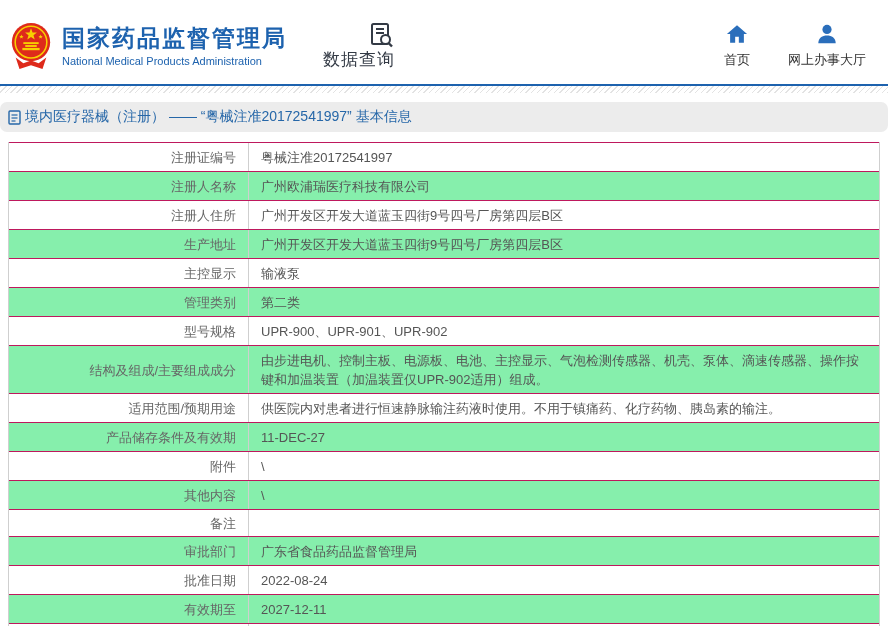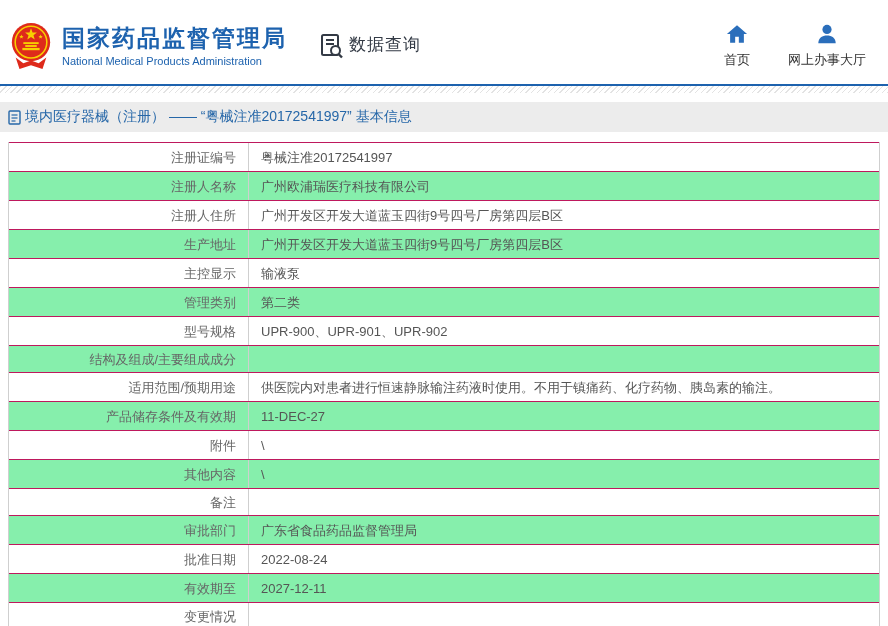--- a/index.html
+++ b/index.html
@@ -5,37 +5,37 @@
   * { margin: 0; padding: 0; box-sizing: border-box; }
   html, body { width: 888px; background: #ffffff; font-family: "Liberation Sans", "DejaVu Sans", sans-serif; }
   body { position: relative; height: 626px; overflow: hidden; }
 
   
   .header { display: flex; align-items: center; height: 84px; padding: 8px 22px 0 8px; background: #fff; }
   .emblem { width: 46px; height: 50px; flex: 0 0 auto; }
   .agency { margin-left: 8px; }
   .agency-zh { font-size: 23px; font-weight: bold; color: #1d62ae; letter-spacing: 2px; line-height: 1.2; }
   .agency-en { font-size: 11px; color: #1d62ae; margin-top: 3px; }
-  .data-query { display: flex; align-items: flex-start; margin-left: 32px; cursor: pointer; }
+  .data-query { display: flex; align-items: flex-end; margin-left: 32px; cursor: pointer; flex-direction: column; }
   .data-query svg { width: 26px; height: 26px; }
   .data-query-label { font-size: 17px; color: #333a45; margin-left: 4px; letter-spacing: 1px; }
   .header-spacer { flex: 1; }
   .nav { display: flex; align-items: flex-start; gap: 38px; }
   .nav-item { display: flex; flex-direction: column; align-items: center; cursor: pointer; }
   .nav-item svg { width: 22px; height: 22px; }
   .nav-label { font-size: 13px; color: #333; margin-top: 6px; white-space: nowrap; }
 
   .header-rule { height: 2px; background: #1d62ae; }
   .header-hatch {
     height: 7px;
     background: repeating-linear-gradient(135deg, #e3e3e3 0 1px, transparent 1px 4px);
   }
 
   
-  .crumb-bar { margin-top: 9px; height: 30px; background: #ececec; display: flex; align-items: center; padding: 0 8px; }
+  .crumb-bar { margin-top: 9px; height: 30px; background: #ececec; display: flex; align-items: center; padding: 0 8px; border-radius: 7px; }
   .crumb-icon { width: 13px; height: 15px; margin-right: 4px; flex: 0 0 auto; }
   .crumb-text { font-size: 14px; color: #2667a8; }
 
   
   .info-table { margin: 10px 8px 0 8px; border: 1px solid #cfcfcf; border-top: none; }
   .trow { display: flex; border-top: 1px solid #be185d; background: #fff; min-height: 25px; }
   .trow.alt { background: #86efac; }
   .tlabel {
     flex: 0 0 240px; width: 240px; text-align: right; padding: 5px 12px 4px 6px;
     font-size: 13px; color: #666; border-right: 1px solid #cfcfcf;
@@ -126,20 +126,21 @@
     <div class="trow alt">
       <div class="tlabel">管理类别</div>
       <div class="tvalue">第二类</div>
     </div>
     <div class="trow">
       <div class="tlabel">型号规格</div>
       <div class="tvalue">UPR-900、UPR-901、UPR-902</div>
     </div>
     <div class="trow alt">
       <div class="tlabel">结构及组成/主要组成成分</div>
+      <div class="tvalue">由步进电机、控制主板、电源板、电池、主控显示、气泡检测传感器、机壳、泵体、滴速传感器、操作按键和加温装置（加温装置仅UPR-902适用）组成。</div>
     </div>
     <div class="trow">
       <div class="tlabel">适用范围/预期用途</div>
       <div class="tvalue">供医院内对患者进行恒速静脉输注药液时使用。不用于镇痛药、化疗药物、胰岛素的输注。</div>
     </div>
     <div class="trow alt">
       <div class="tlabel">产品储存条件及有效期</div>
       <div class="tvalue">11-DEC-27</div>
     </div>
     <div class="trow">

